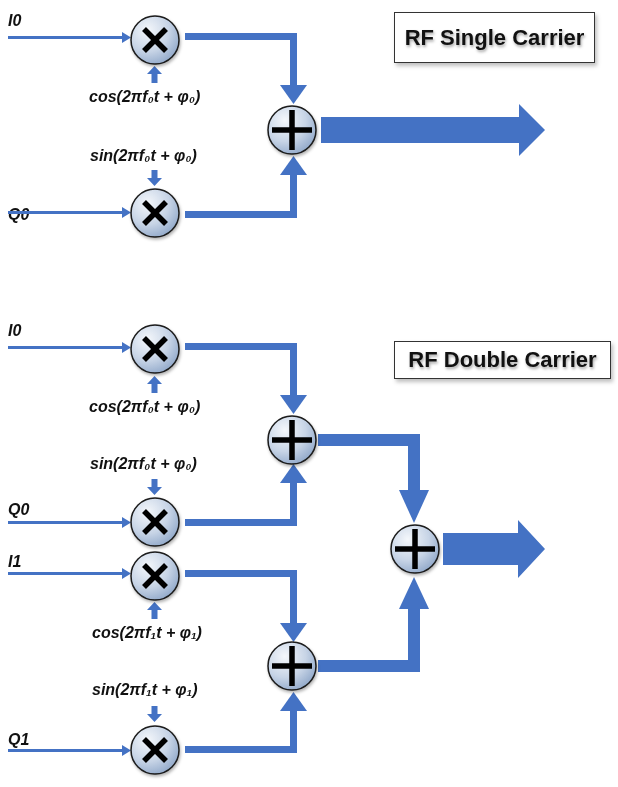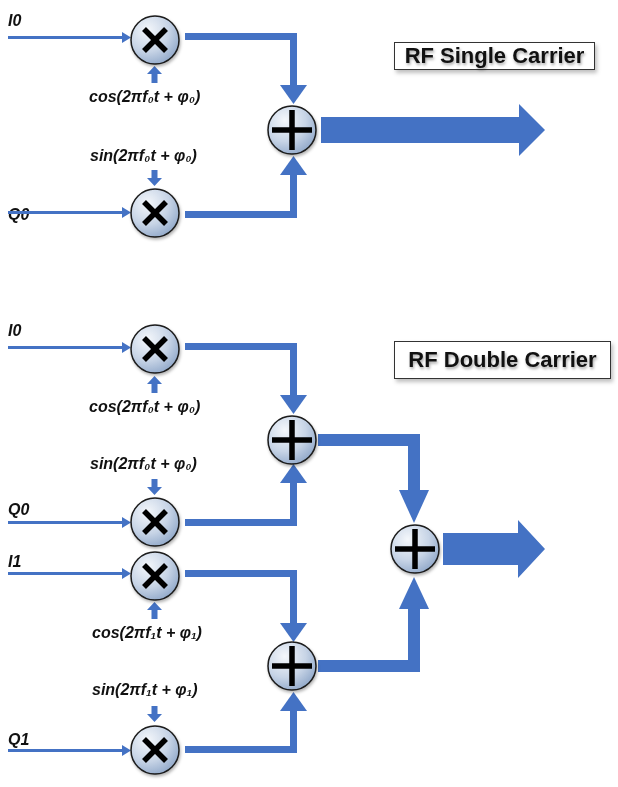--- a/index.html
+++ b/index.html
@@ -1,20 +1,20 @@
 <!DOCTYPE html>
 <html><head>
 <meta charset="utf-8">
 <style>
   html, body { margin: 0; padding: 0; background: #ffffff; }
   body { width: 618px; height: 787px; position: relative; overflow: hidden; font-family: "Liberation Sans", sans-serif; }
   #diagram { position: absolute; left: 0; top: 0; width: 618px; height: 787px; }
   .lbl { font-family: "Liberation Sans", sans-serif; font-weight: bold; font-style: italic; fill: #111111; }
   .title-box { position: absolute; background: #ffffff; border: 1.5px solid #333333; box-shadow: 2px 3px 4px rgba(0,0,0,0.25); display: flex; align-items: center; justify-content: center; font-family: "Liberation Sans", sans-serif; font-weight: bold; font-size: 22px; color: #111111; text-shadow: 1px 2px 3px rgba(0,0,0,0.35); box-sizing: border-box; }
-  #title-single { left: 394px; top: 42px; width: 201px; height: 28px; }
+  #title-single { left: 394px; top: 12px; width: 201px; height: 51px; }
   #title-double { left: 394px; top: 341px; width: 217px; height: 38px; }
 </style>
 </head>
 <body>
 
 <svg id="diagram" width="618" height="787" viewBox="0 0 618 787" xmlns="http://www.w3.org/2000/svg">
   <defs>
     <radialGradient id="nodeGrad" cx="0.35" cy="0.3" r="0.8">
       <stop offset="0" stop-color="#f4f7fb"></stop>
       <stop offset="0.55" stop-color="#c7d4e6"></stop>

